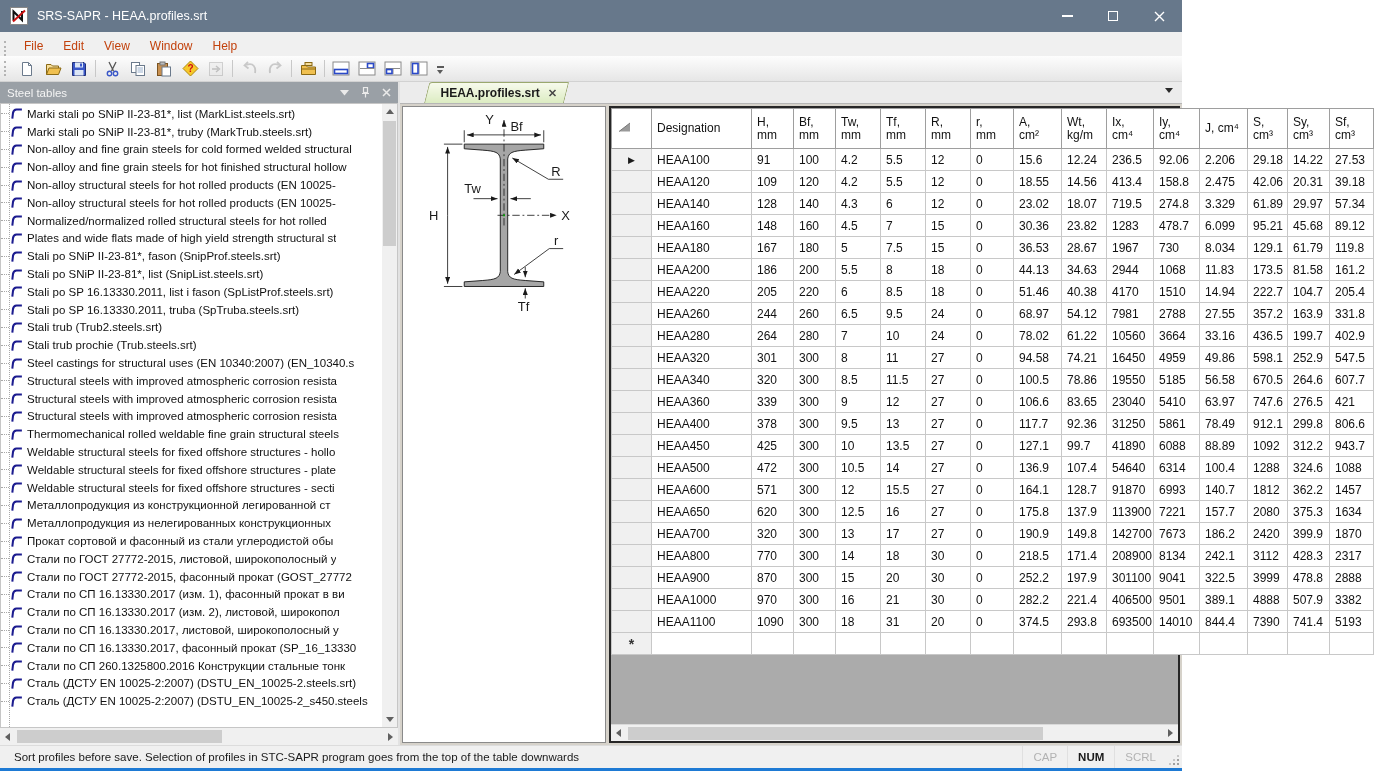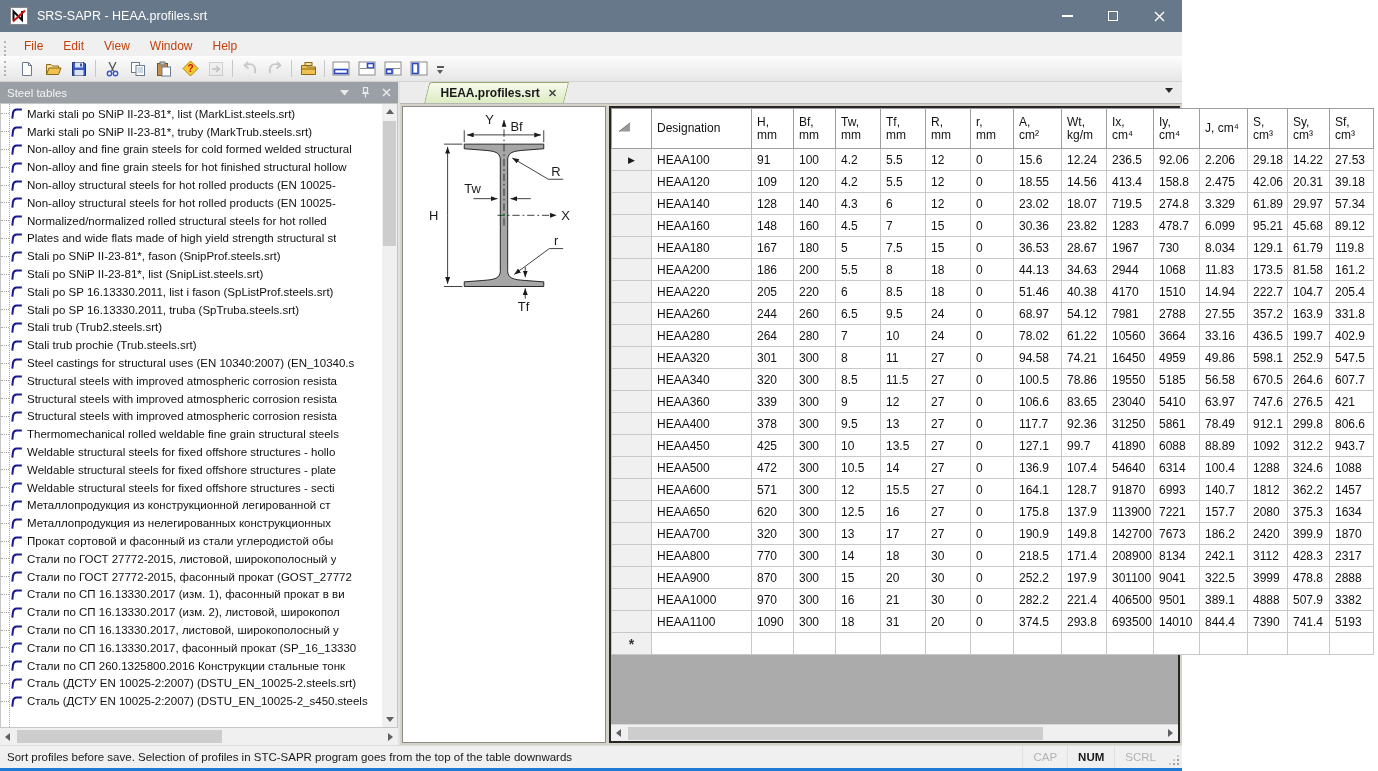--- a/index.html
+++ b/index.html
@@ -80,21 +80,21 @@
   table.grid thead th{height:40px;font-weight:normal;text-align:left;vertical-align:middle;padding:2px 5px;background:#fff;border-color:#9e9e9e;line-height:13px}
   table.grid td{height:22px;padding:0 5px}
   td.rowhead,th.corner{background:var(--row_header_bg,#f0f0f0);text-align:center;padding:0}
   th.corner{border-color:#9e9e9e}
   td.rowhead.cur{font-size:9px;color:#1a1a1a}
   td.rowhead.star{font-size:14px;font-weight:bold;color:#333;line-height:10px;vertical-align:middle}
   .grid-filler{flex:1;background:var(--filler_bg,#ababab)}
   .grid-h{border-top:1px solid #d9d9d9}
 
   
-  .statusbar{height:23px;flex:none;background:var(--status_bg,#f0f0f0);border-top:1px solid #dcdcdc;display:flex;align-items:center;font-size:11.5px;color:#1a1a1a;padding-left:7px}
+  .statusbar{height:23px;flex:none;background:var(--status_bg,#f0f0f0);border-top:1px solid #dcdcdc;display:flex;align-items:center;font-size:11.5px;color:#1a1a1a;padding-left:14px}
   .kbd-inds{margin-left:auto;display:flex;align-items:center;height:100%}
   .kbd-ind{padding:0 10px;color:#b2b2b2;height:100%;display:flex;align-items:center;border-left:1px solid #e0e0e0}
   .kbd-ind.on{color:#1a1a1a;font-weight:bold}
   .resize-grip{width:16px;height:100%;position:relative}
   .resize-grip::after{content:"";position:absolute;right:3px;bottom:3px;width:2px;height:2px;background:#a0a0a0;box-shadow:-4px 0 #a0a0a0,0 -4px #a0a0a0,-4px -4px #c6c6c6,-8px 0 #c6c6c6,0 -8px #c6c6c6}
 </style>
 </head>
 <body>
 
 <div class="window">

